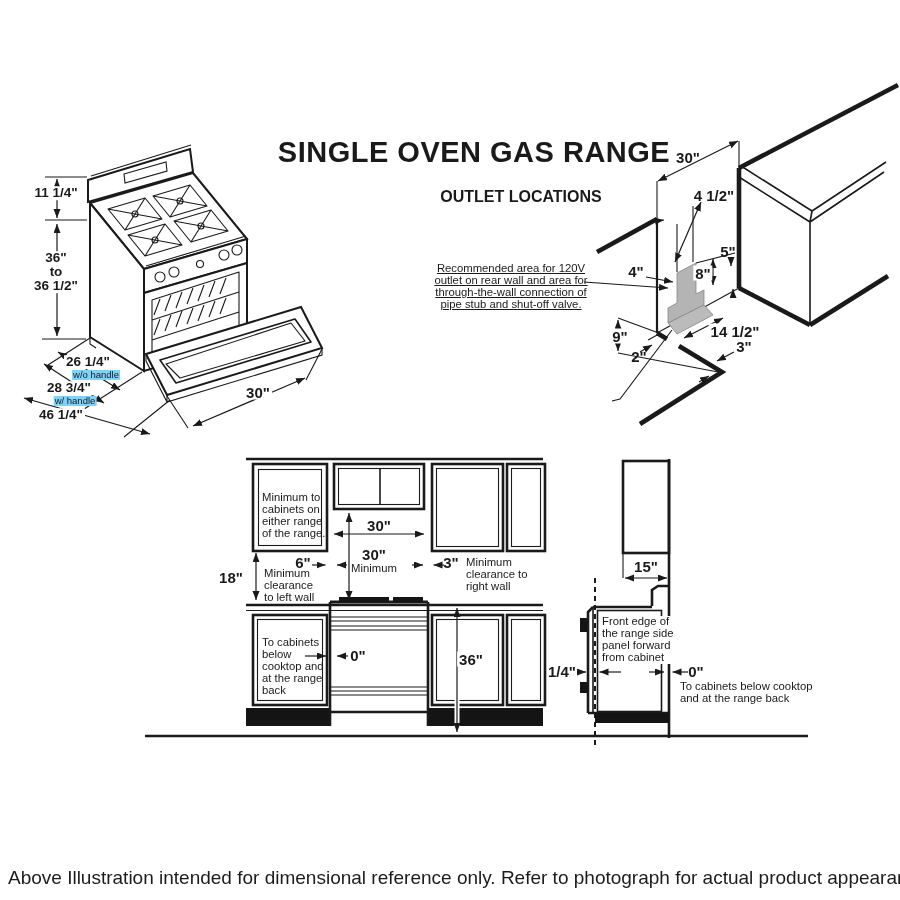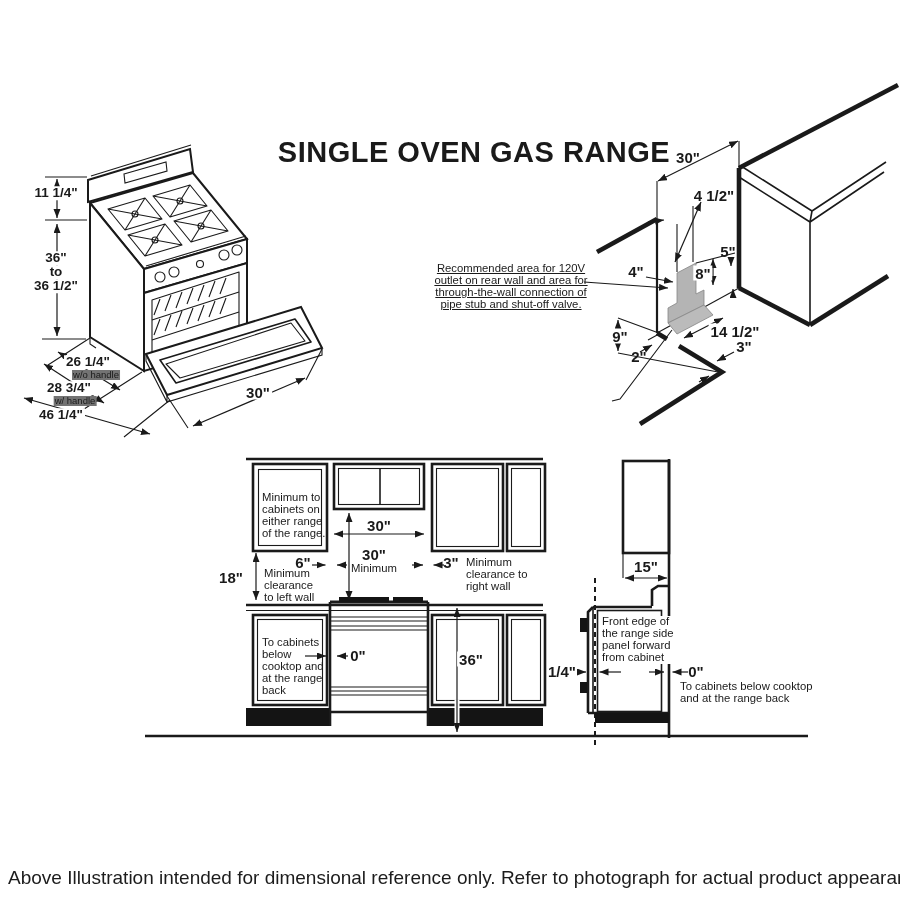--- a/index.html
+++ b/index.html
@@ -13,21 +13,21 @@
   .e3 {stroke:#1a1a1a;stroke-width:3.2;fill:none;}
   .k  {stroke:#1a1a1a;stroke-width:4.6;fill:none;}
   .m  {stroke:#1a1a1a;stroke-width:2;fill:#fff;}
   .dim{stroke:#1a1a1a;stroke-width:1.2;fill:none;}
   .wf {fill:#fff;stroke:none;}
   .bf {fill:#141414;stroke:none;}
   .lbl{position:absolute;font-weight:bold;font-size:15px;line-height:15px;white-space:nowrap;
        transform:translate(-50%,-50%);}
   .lbl13{font-size:13.5px;line-height:13.5px;}
   .bg{background:#fff;padding:0 2px;}
-  .sub{position:absolute;font-size:9.5px;line-height:10px;white-space:nowrap;transform:translate(-50%,-50%);background:#737373;padding:0 1px;}
+  .sub{position:absolute;font-size:9.5px;line-height:10px;white-space:nowrap;transform:translate(-50%,-50%);background:#7dd3fc;padding:0 1px;}
   .note{position:absolute;font-size:11.3px;line-height:11.9px;white-space:nowrap;}
   .ctr{text-align:center;transform:translateX(-50%);}
   .rgt{text-align:right;}
   .title{position:absolute;left:474px;top:88px;transform:translateX(-50%);
          font-size:29px;font-weight:bold;letter-spacing:.5px;white-space:nowrap;margin-top:48px;}
   .gashead{position:absolute;left:521px;top:188px;transform:translateX(-50%);
            font-size:16px;line-height:18px;font-weight:bold;text-align:center;white-space:nowrap;}
   .footer{position:absolute;left:8px;top:867px;font-size:19px;white-space:nowrap;color:#1c1c1c;}
 </style>
 </head>
@@ -226,20 +226,21 @@
 <div class="lbl lbl13 bg" style="left:56px;top:272px;">to</div>
 <div class="lbl lbl13 bg" style="left:56px;top:286px;">36 1/2"</div>
 <div class="lbl lbl13 bg" style="left:88px;top:362px;">26 1/4"</div>
 <div class="sub" style="left:96px;top:375px;">w/o handle</div>
 <div class="lbl lbl13 bg" style="left:69px;top:388px;">28 3/4"</div>
 <div class="sub" style="left:75px;top:401px;">w/ handle</div>
 <div class="lbl lbl13 bg" style="left:61px;top:415px;">46 1/4"</div>
 <div class="lbl bg" style="left:258px;top:392px;">30"</div>
 
 <div class="gashead">
+  <div>OUTLET LOCATIONS</div>
 </div>
 <div class="note ctr" style="left:511px;top:263px;text-decoration:underline;">
   <div>Recommended area for 120V</div>
   <div>outlet on rear wall and area for</div>
   <div>through-the-wall connection of</div>
   <div>pipe stub and shut-off valve.</div>
 </div>
 
 <div class="lbl" style="left:688px;top:157px;">30"</div>
 <div class="lbl" style="left:714px;top:195px;">4 1/2"</div>

